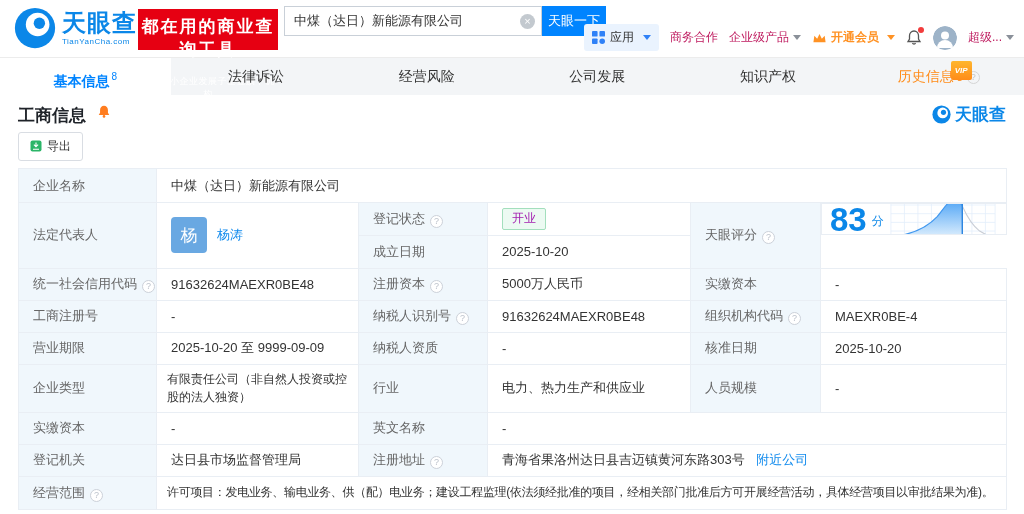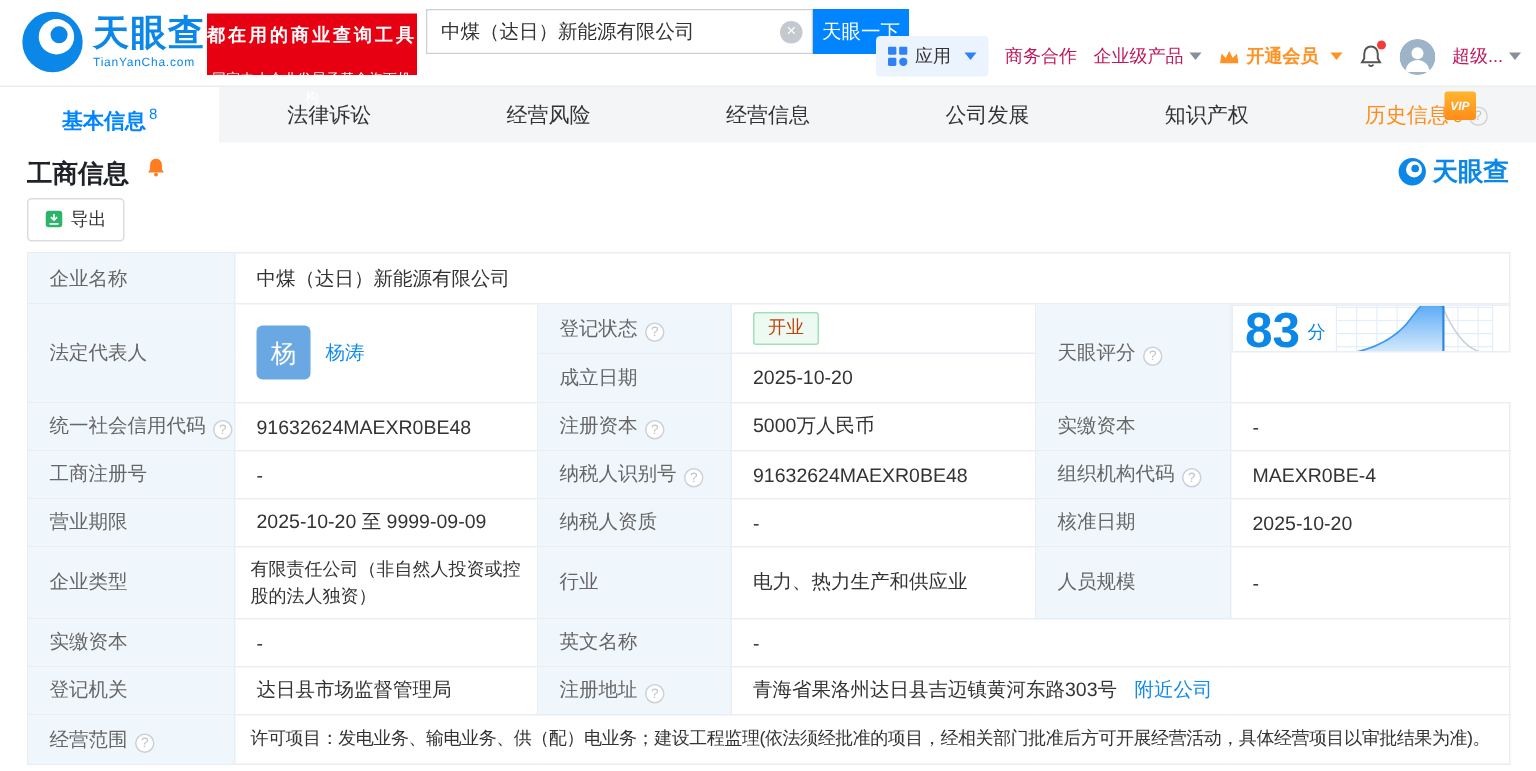--- a/index.html
+++ b/index.html
@@ -5,21 +5,21 @@
   * { margin:0; padding:0; box-sizing:border-box; }
   html,body { width:1024px; height:514px; overflow:hidden; background:#fff;
     font-family:"Liberation Sans","DejaVu Sans",sans-serif; color:#333; }
   
   .topbar { position:relative; height:58px; background:#fff; border-bottom:1px solid #ececec; }
   .logo { position:absolute; left:14px; top:7px; display:flex; align-items:center; gap:6px; }
   .logo-name { font-size:24px; font-weight:bold; color:#0b87e8; line-height:1; letter-spacing:1px; }
   .logo-sub { font-size:8px; color:#0b87e8; letter-spacing:.5px; margin-top:2px; }
   .slogan { position:absolute; left:138px; top:9px; width:140px; height:41px; background:#e60012;
     color:#fff; text-align:center; padding-top:6px; }
-  .slogan .l1 { font-size:12px; font-weight:bold; letter-spacing:2px; }
+  .slogan .l1 { font-size:17px; font-weight:bold; letter-spacing:2px; }
   .slogan .l2 { font-size:9px; margin-top:14px; letter-spacing:.5px; }
   .searchbox { position:absolute; left:284px; top:4px; }
   .stabs { display:flex; gap:4px; height:20px; align-items:center; }
   .stab { font-size:12px; color:#555; padding:1px 10px; cursor:pointer; }
   .stab.active { background:#0084ff; color:#fff; border-radius:2px; }
   .srow { display:flex; margin-top:2px; }
   .sin-wrap { position:relative; width:258px; height:30px; border:1px solid #c9d0d8; background:#fff; }
   .sin { width:100%; height:100%; border:0; outline:none; padding:0 26px 0 9px; font-size:13px; color:#333;
     font-family:inherit; }
   .sclear { position:absolute; right:6px; top:7px; width:15px; height:15px; border-radius:50%;
@@ -68,21 +68,21 @@
   td.lbl { background:#f0f7fc; color:#666; white-space:nowrap; }
   td.val { color:#333; white-space:nowrap; }
   tr.h34 td { height:34px; } tr.h33 td { height:33px; } tr.h48 td { height:48px; }
   .help { display:inline-block; width:13px; height:13px; border:1px solid #ccd1d9; border-radius:50%;
     color:#bcc2cb; font-size:9px; line-height:11px; text-align:center; margin-left:5px; vertical-align:-1px;
     background:#fff; cursor:pointer; }
   .rep-cell { display:flex; align-items:center; gap:10px; }
   .rep-avatar { width:36px; height:36px; background:#69a8e2; border-radius:4px; color:#fff; font-size:17px;
     display:flex; align-items:center; justify-content:center; cursor:pointer; }
   a.blue, .blue-link { color:#128bed; text-decoration:none; cursor:pointer; }
-  .badge-open { display:inline-block; border:1px solid #a3dfbd; background:#ecfaf2; color:#c2410c;
+  .badge-open { display:inline-block; border:1px solid #a3dfbd; background:#ecfaf2; color:#a21caf;
     font-size:12px; padding:2px 9px; border-radius:2px; line-height:1.3; }
   .score-cell { display:flex; align-items:center; gap:5px; padding:0 8px !important; }
   .score-num { font-size:33px; font-weight:bold; color:#0b87e8; line-height:1; }
   .score-unit { font-size:12px; color:#0b87e8; align-self:flex-end; margin-bottom:4px; }
   td.type-val { white-space:normal; font-size:12px; line-height:1.55; padding:5px 10px; }
   td.scope-val { font-size:12px; letter-spacing:-.3px; padding:0 10px; }
 </style>
 </head>
 <body>
 
@@ -157,23 +157,20 @@
 
 <nav class="navtabs">
   <div class="ntab active">
     <span>基本信息</span><span class="cnt">8</span>
   </div>
   <div class="ntab">
     <span>法律诉讼</span>
   </div>
   <div class="ntab">
     <span>经营风险</span>
-  </div>
-  <div class="ntab">
-    <span>经营信息</span>
   </div>
   <div class="ntab">
     <span>公司发展</span>
   </div>
   <div class="ntab">
     <span>知识产权</span>
   </div>
   <div class="ntab hist">
     <span>历史信息</span><span class="cnt">3</span><span class="qmark">?</span>
     <span class="vipbadge">VIP</span>

